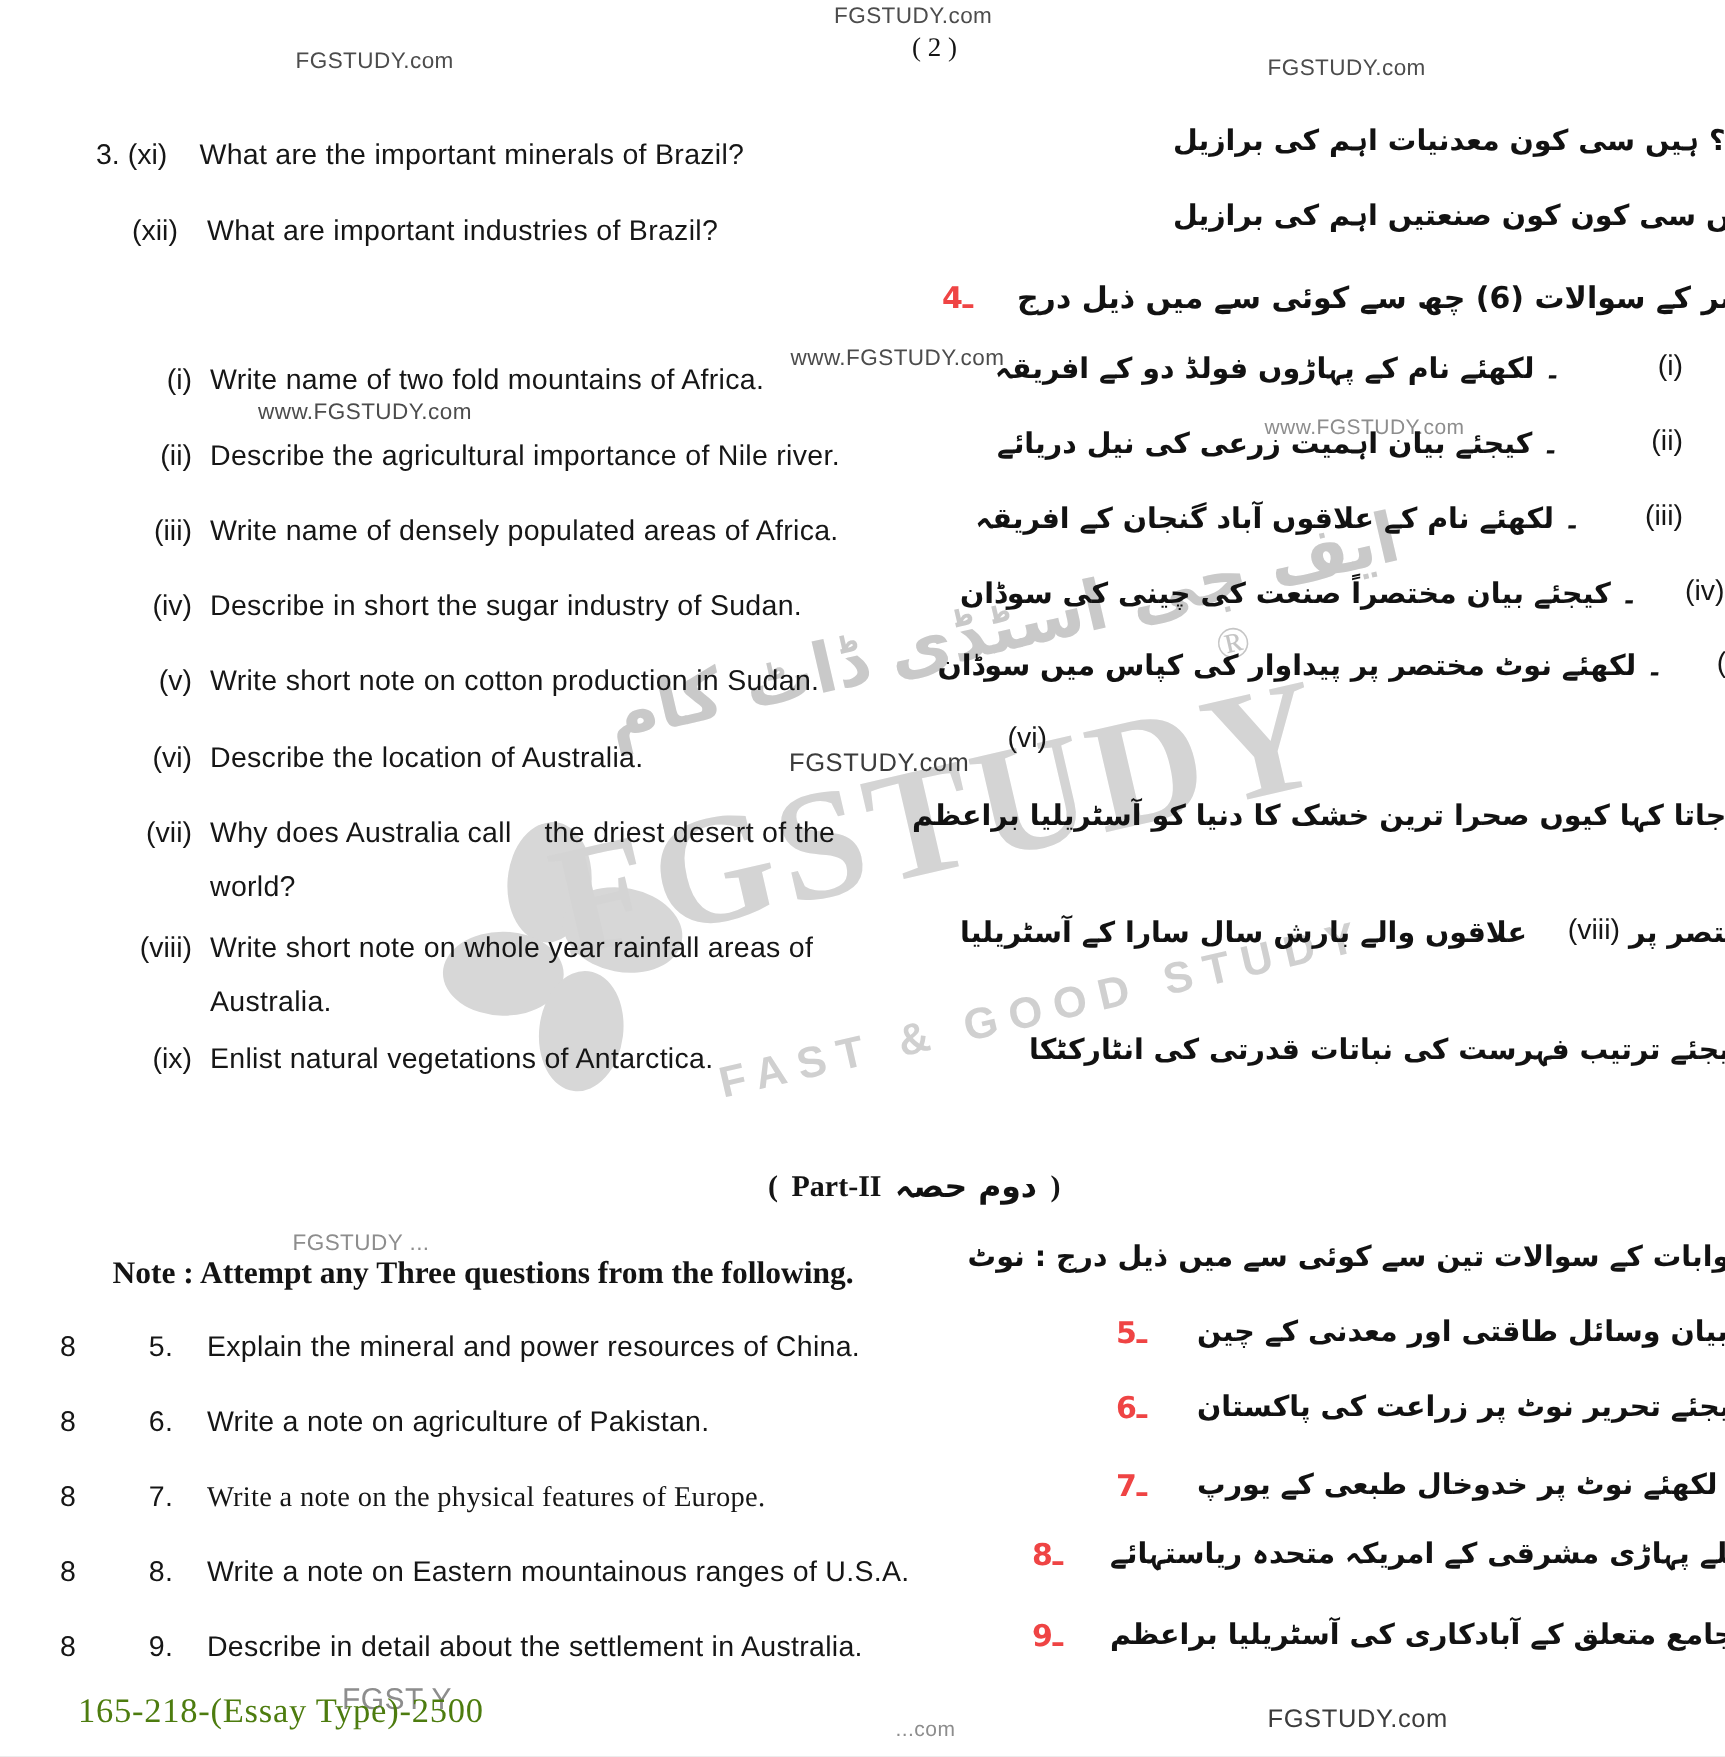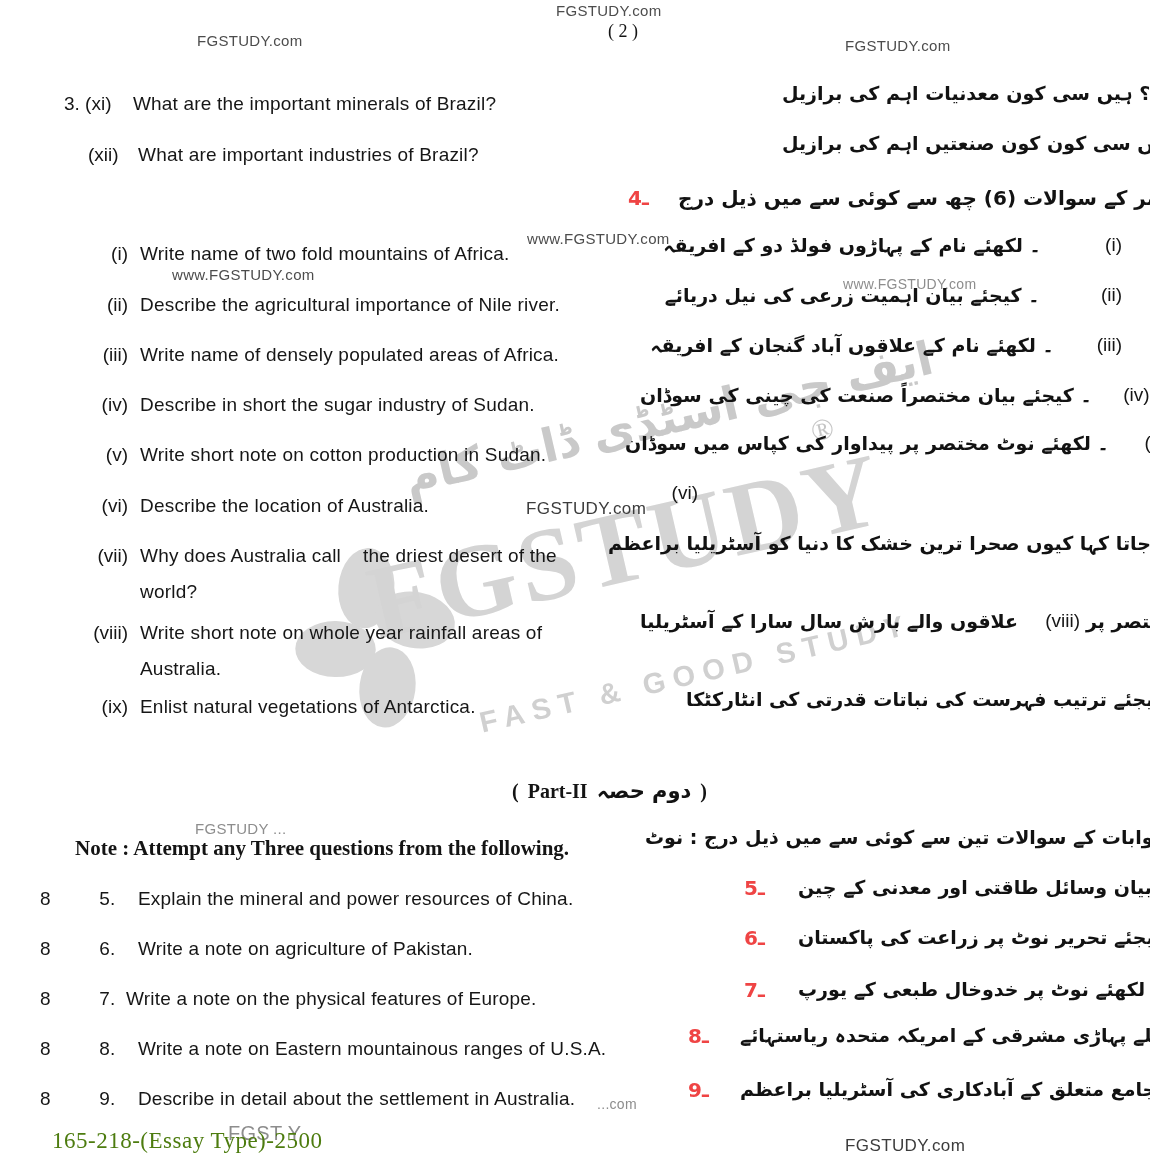--- a/index.html
+++ b/index.html
@@ -186,21 +186,21 @@
     <span class="en" style="margin-left:18px;">Explain the mineral and power resources of China.</span>
   </div>
   <div class="abs z2" style="left:40px;top:938px;">
     <span class="en">8</span>
     <span class="en" style="margin-left:44px;">6.</span>
     <span class="en" style="margin-left:18px;">Write a note on agriculture of Pakistan.</span>
   </div>
   <div class="abs z2" style="left:40px;top:988px;">
     <span class="en">8</span>
     <span class="en" style="margin-left:44px;">7.</span>
-    <span class="en" style="margin-left:6px;">Write a note on the physical features of Europe.</span>
+    <span class="en" style="margin-left:18px;font-family:Liberation Serif, serif;">Write a note on the physical features of Europe.</span>
   </div>
   <div class="abs z2" style="left:40px;top:1038px;">
     <span class="en">8</span>
     <span class="en" style="margin-left:44px;">8.</span>
     <span class="en" style="margin-left:18px;">Write a note on Eastern mountainous ranges of U.S.A.</span>
   </div>
   <div class="abs z2" style="left:40px;top:1088px;">
     <span class="en">8</span>
     <span class="en" style="margin-left:44px;">9.</span>
     <span class="en" style="margin-left:18px;">Describe in detail about the settlement in Australia.</span>
@@ -220,18 +220,18 @@
   </div>
   <div class="abs ur-row z2" style="left:688px;top:1024px;width:460px;">
     <span class="num-ltr" style="width:34px;">8ـ</span>
     <span class="ur ur-sent ta-l" style="margin-left:18px;" dir="rtl">۔ لکھئے نوٹ پر سلسلے پہاڑی مشرقی کے امریکہ متحدہ ریاستہائے</span>
   </div>
   <div class="abs ur-row z2" style="left:688px;top:1078px;width:460px;">
     <span class="num-ltr" style="width:34px;">9ـ</span>
     <span class="ur ur-sent ta-l" style="margin-left:18px;" dir="rtl">۔ لکھئے مضمون جامع متعلق کے آبادکاری کی آسٹریلیا براعظم</span>
   </div>
 
-  <div class="abs wm-inline wm-faint z2" style="left:597px;top:1096px;font-size:14px;">...com</div>
+  <div class="abs wm-inline wm-faint z2" style="left:597px;top:1144px;font-size:14px;">...com</div>
   <div class="abs wm-inline wm-faint" style="left:228px;top:1122px;font-size:20px;">FGST  Y</div>
   <div class="abs footer-code z2" style="left:52px;top:1128px;">165-218-(Essay Type)-2500</div>
   <div class="abs wm-site-dark z2" style="left:845px;top:1136px;">FGSTUDY.com</div>
 
 </div>
 
 </body></html>

